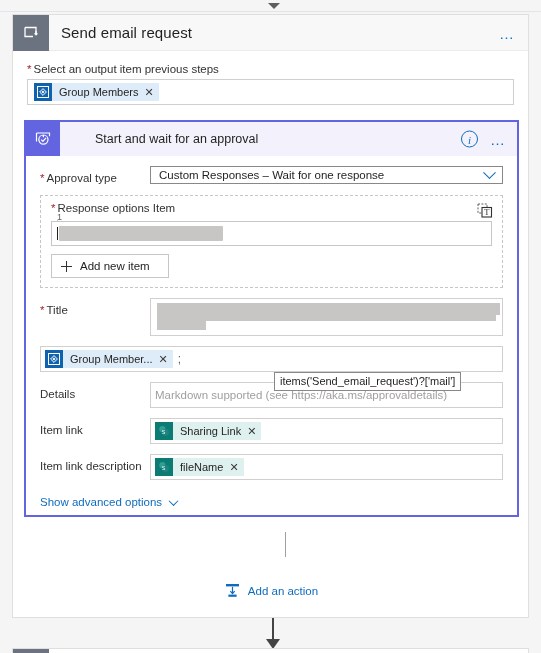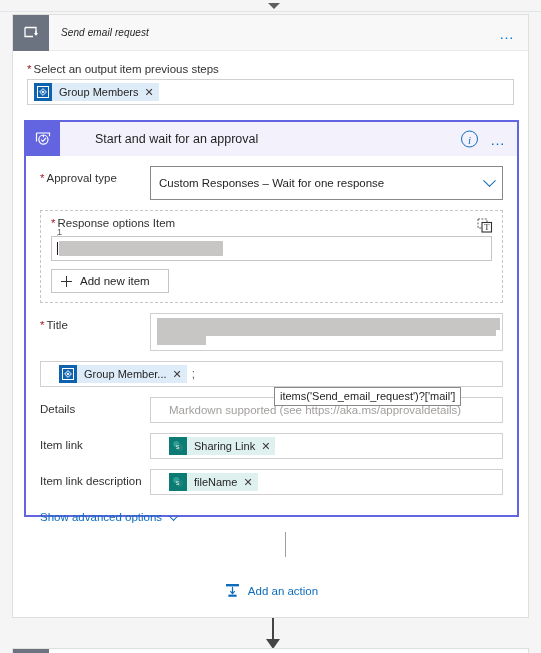--- a/index.html
+++ b/index.html
@@ -33,21 +33,21 @@
   .outer-header {
     position: relative; height: 36px; background: #f8f8f8;
     border-bottom: 1px solid #ebebeb;
     display: flex; align-items: center;
   }
   .outer-icon-box {
     width: 36px; height: 36px; background: #6b7280;
     display: flex; align-items: center; justify-content: center; flex: 0 0 36px;
   }
   .outer-title {
-    margin-left: 12px; font-size: 10px; color: #201f1e; letter-spacing: .1px; font-style: italic;
+    margin-left: 12px; font-size: 15px; color: #201f1e; letter-spacing: .1px;
   }
   .outer-ellipsis {
     position: absolute; right: 12px; top: 50%; transform: translateY(-50%);
     color: #0078d4; font-size: 15px; letter-spacing: 2px; line-height: 1;
     cursor: pointer; user-select: none;
   }
 
   
   .outer-body { padding: 12px 14px 0 14px; }
   .req-star { color: #a4262c; margin-right: 2px; }
@@ -104,32 +104,32 @@
   
   .appr-body { padding: 0 14px; position: relative; }
   .row { display: flex; align-items: flex-start; margin-top: 10px; }
   .row-label {
     width: 110px; flex: 0 0 110px; font-size: 11.5px; color: #323130;
     padding-top: 5px; line-height: 1.25;
   }
   .row-control { flex: 1 1 auto; }
 
   .select-box {
-    height: 34px; border: 1px solid #8a8886; background: #fff;
+    height: 18px; border: 1px solid #8a8886; background: #fff;
     display: flex; align-items: center; justify-content: space-between;
     padding: 0 8px; font-size: 11.5px; color: #201f1e;
   }
   .chev {
     width: 9px; height: 9px; border-right: 1.6px solid #0f6cbd;
     border-bottom: 1.6px solid #0f6cbd; transform: rotate(45deg) translate(-2px,-2px);
   }
 
   .input-box {
     border: 1px solid #d2d0ce; background: #fff;
-    display: flex; align-items: center; padding: 0 18px; height: 26px;
+    display: flex; align-items: center; padding: 0 4px; height: 26px;
     position: relative;
   }
   .ph { font-size: 11.5px; color: #a19f9d; }
 
   
   .dashed-group {
     margin-top: 10px; border: 1px dashed #c8c6c4; padding: 6px 10px 9px 10px;
     position: relative;
   }
   .dashed-label { font-size: 11.5px; color: #323130; margin-bottom: 7px; }

